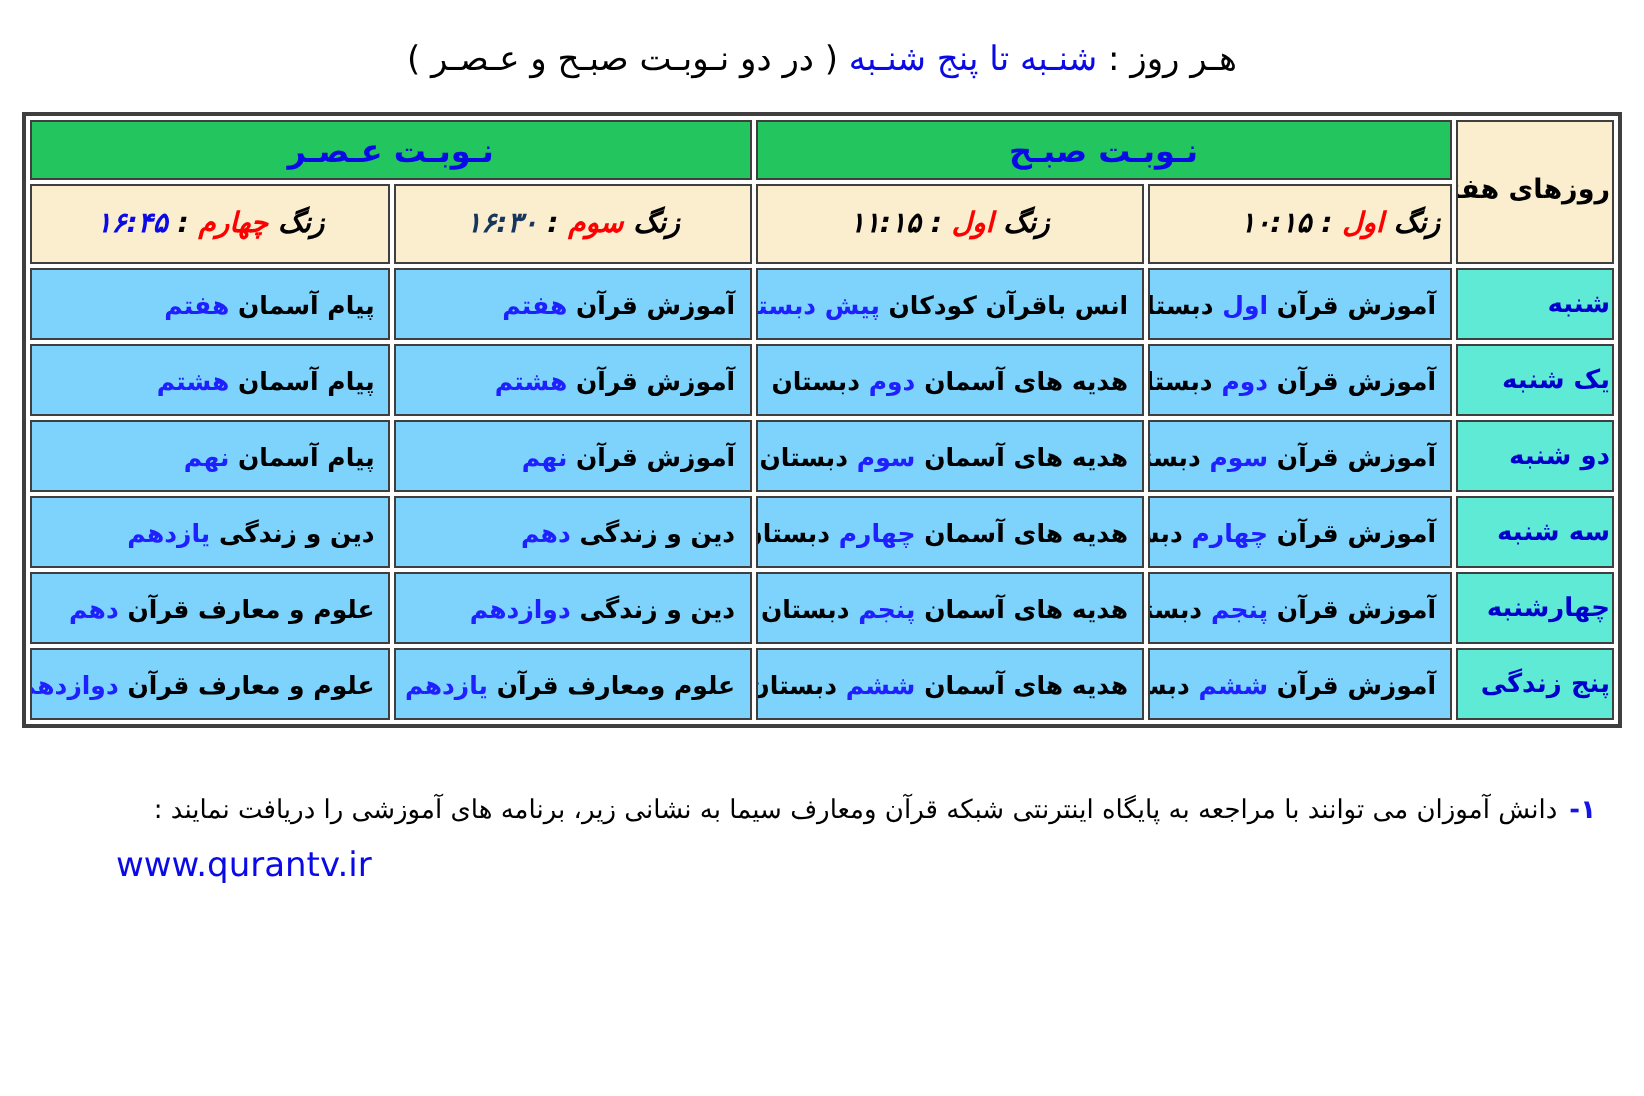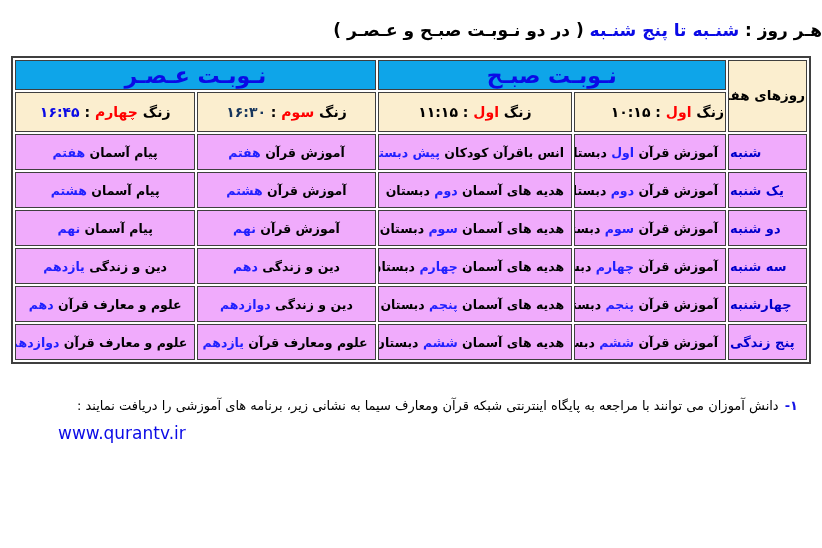--- a/index.html
+++ b/index.html
@@ -3,60 +3,60 @@
 <meta charset="utf-8">
 <style>
   html,body{margin:0;padding:0;}
   body{
     width:822px;height:548px;background:#ffffff;
     font-family:"DejaVu Sans",sans-serif;
     overflow:hidden;position:relative;
   }
   
   .title{
-    padding-top:20px;direction:rtl;
-    font-size:17px;font-weight:bold;color:#000;
+    padding-top:20px;text-align:center;direction:rtl;
+    font-size:17px;font-weight:normal;color:#000;
   }
   .title .blue{color:#0a0ae6;}
   
   table.schedule{
     direction:rtl;margin:16px auto 0;width:800px;
     border-collapse:separate;border-spacing:2px;
     border:2px solid #3f3f3f;background:#fff;
     table-layout:fixed;
   }
   table.schedule th, table.schedule td{
     border:1px solid #3f3f3f;overflow:hidden;white-space:nowrap;
   }
   col.c-days{width:78px;}
   col.c-b1{width:150px;}
   col.c-b2{width:192px;}
   col.c-b3{width:176px;}
   col.c-b4{width:178px;}
   .group-header{
-    height:26px;background:#0ea5e9;
-    font-size:22px;font-weight:bold;color:#0a0ae6;
+    height:26px;background:#22c55e;
+    font-size:16px;font-weight:bold;color:#0a0ae6;
   }
   .days-header{
     background:#fbeecf;text-align:center;vertical-align:middle;
     font-size:13.5px;font-weight:bold;color:#000;
     white-space:normal;line-height:1.6;border-left-width:2px;
   }
   .bell-header{
     height:36px;background:#fbeecf;text-align:center;vertical-align:middle;
-    font-size:14px;font-weight:bold;color:#000;
+    font-size:14px;font-weight:bold;color:#000;font-style:italic;
   }
   .bell-header .ordinal{color:#ff0000;}
   .bell-header .time{font-weight:bold;}
   td.day-cell{
-    height:32px;background:#f0abfc;text-align:left;vertical-align:middle;
+    height:32px;background:#5eead4;text-align:right;vertical-align:middle;
     font-size:13px;font-weight:bold;color:#0000cc;border-left-width:2px;
   }
   td.program-cell{
-    height:32px;background:#f0abfc;text-align:center;vertical-align:middle;
+    height:32px;background:#7dd3fc;text-align:right;vertical-align:middle;
     padding:0 7px;font-size:12.5px;font-weight:bold;color:#000;
   }
   td.program-cell .hl{color:#2020ff;}
   
   .notes{direction:rtl;margin-top:34px;color:#000;}
   .notes-heading{
     text-align:right;padding-right:12px;
     font-size:15px;font-weight:bold;color:#ff0000;
   }
   .note-line{

